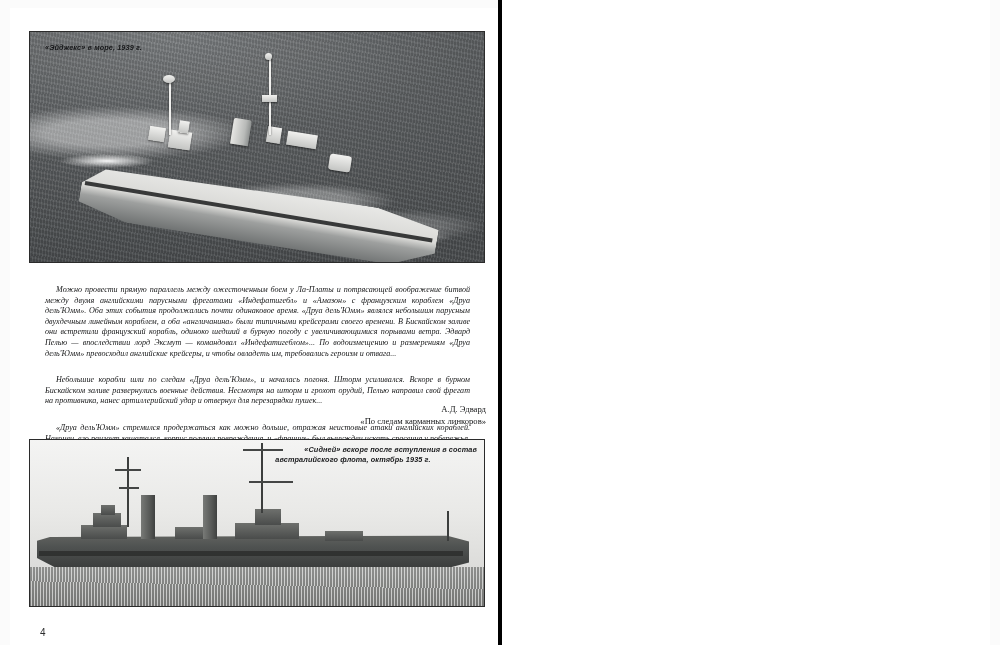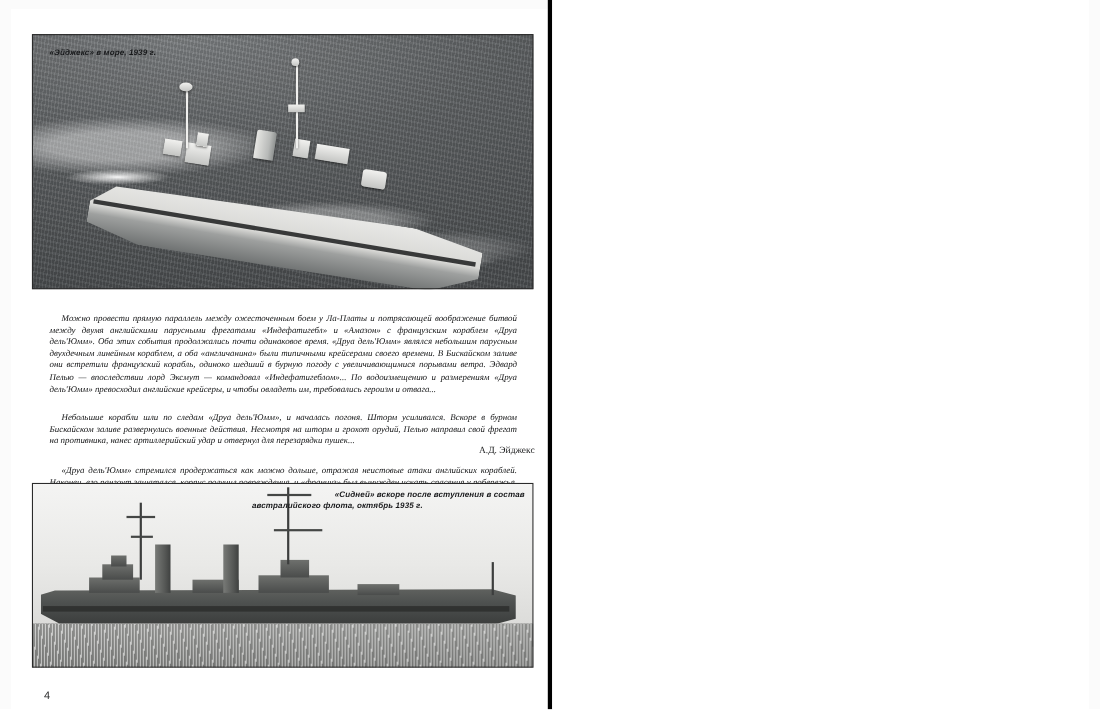--- a/index.html
+++ b/index.html
@@ -232,21 +232,22 @@
 
       <div class="frame"></div>
       <div class="caption-in" style="left:16px;top:12px;width:260px;font-size:7.3px;">«Эйджекс» в море, 1939 г.</div>
     </div>
 
     <div class="quote-block">
       <p>Можно провести прямую параллель между ожесточенным боем у Ла-Платы и потрясающей воображение битвой между двумя английскими парусными фрегатами «Индефатигебл» и «Амазон» с французским кораблем «Друа дель'Юмм». Оба этих события продолжались почти одинаковое время. «Друа дель'Юмм» являлся небольшим парусным двухдечным линейным кораблем, а оба «англичанина» были типичными крейсерами своего времени. В Бискайском заливе они встретили французский корабль, одиноко шедший в бурную погоду с увеличивающимися порывами ветра. Эдвард Пелью — впоследствии лорд Эксмут — командовал «Индефатигеблом»... По водоизмещению и размерениям «Друа дель'Юмм» превосходил английские крейсеры, и чтобы овладеть им, требовались героизм и отвага...</p>
       <p>Небольшие корабли шли по следам «Друа дель'Юмм», и началась погоня. Шторм усиливался. Вскоре в бурном Бискайском заливе развернулись военные действия. Несмотря на шторм и грохот орудий, Пелью направил свой фрегат на противника, нанес артиллерийский удар и отвернул для перезарядки пушек...</p>
       <p>«Друа дель'Юмм» стремился продержаться как можно дольше, отражая неистовые атаки английских кораблей. Наконец, его рангоут зашатался, корпус получил повреждения, и «француз» был вынужден искать спасения у побережья. Крейсеры не могли захватить его, но помешали идти намеченным курсом и, продолжая бой, заставили направиться к берегу, где «Друа дель'Юмм» разбился на камнях.</p>
     </div>
-    <div class="attrib" id="attrib-author">А.Д. Эйджекс</div>
+    <div class="attrib" id="attrib-author">А.Д. Эдвард</div>
+    <div class="attrib" id="attrib-source">«По следам карманных линкоров»</div>
 
     <div class="photo" id="photo-sydney">
       <div class="sky"></div>
       <div class="water"></div>
 
       <div class="hull"></div>
       <div class="belt"></div>
 
       <div class="dkhouse" style="left:52px;top:86px;width:46px;height:14px;"></div>
       <div class="dkhouse" style="left:64px;top:74px;width:28px;height:14px;"></div>
@@ -262,21 +263,21 @@
       <div class="mast" style="left:98px;top:18px;height:70px;"></div>
       <div class="yard" style="left:86px;top:30px;width:26px;"></div>
       <div class="yard" style="left:90px;top:48px;width:20px;"></div>
       <div class="mast" style="left:232px;top:4px;height:70px;"></div>
       <div class="yard" style="left:214px;top:10px;width:40px;"></div>
       <div class="yard" style="left:220px;top:42px;width:44px;"></div>
       <div class="mast" style="left:418px;top:72px;height:30px;"></div>
 
       <div class="frame"></div>
       <div class="caption-in" style="left:200px;top:6px;width:248px;text-align:right;font-size:7.3px;">«Сидней» вскоре после вступления в состав</div>
-      <div class="caption-in" style="left:200px;top:16px;width:248px;text-align:left;font-size:7.3px;">австралийского флота, октябрь 1935 г.</div>
+      <div class="caption-in" style="left:200px;top:16px;width:248px;text-align:center;font-size:7.3px;">австралийского флота, октябрь 1935 г.</div>
     </div>
 
     <div class="folio" id="folio-left">4</div>
   </div>
 
   <div class="gutter"></div>
 
   <div class="sheet right">
 
     <div class="scan-tint" style="left:488px;top:0;width:10px;height:645px;"></div>

